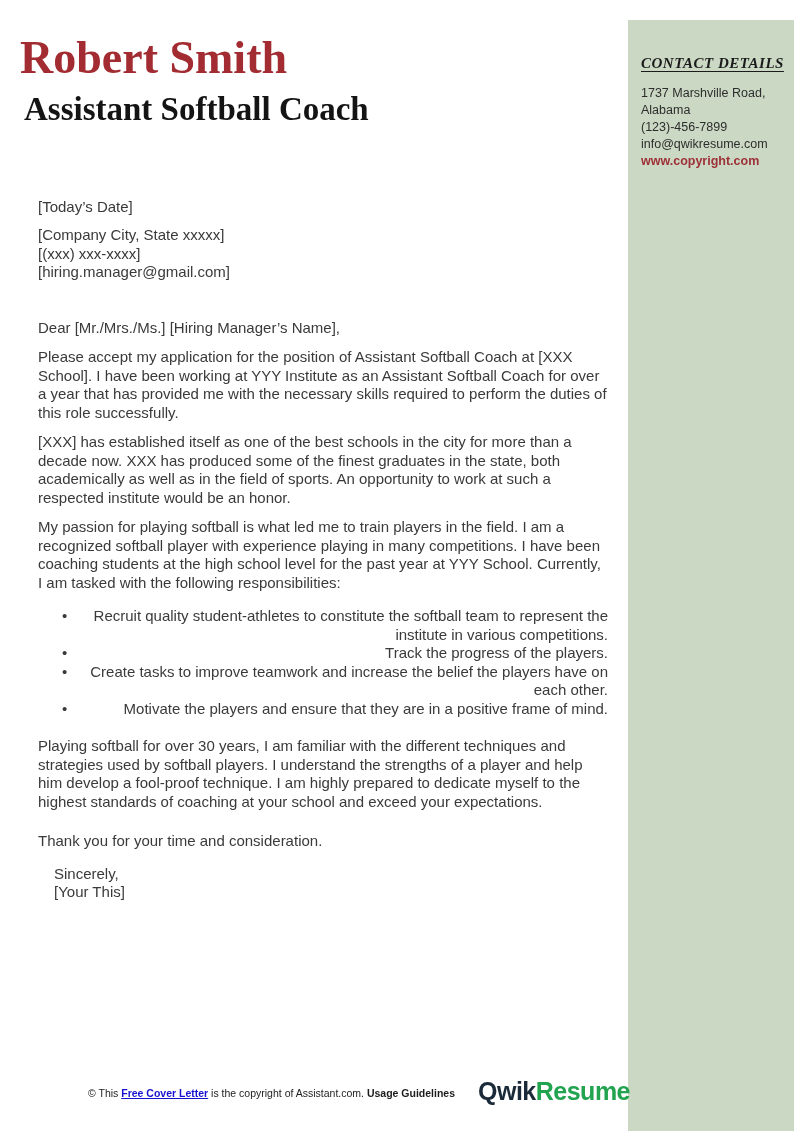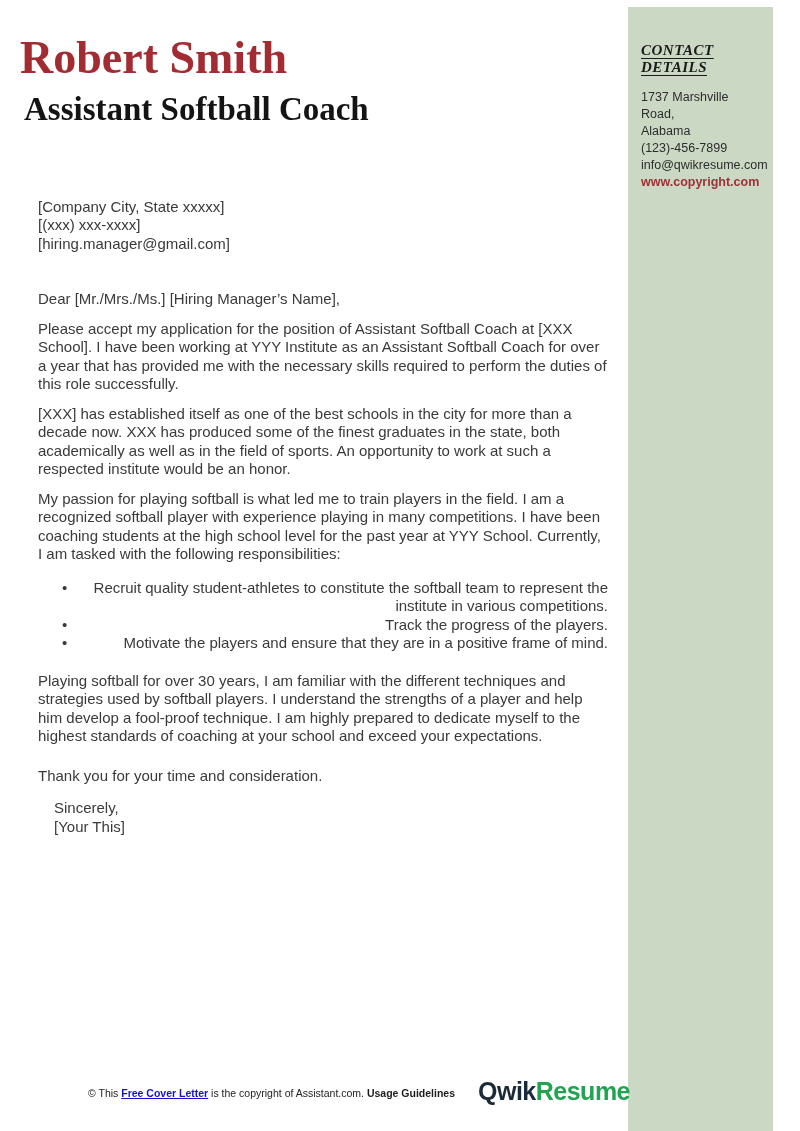--- a/index.html
+++ b/index.html
@@ -9,22 +9,22 @@
     height: 1131px;
     background: #ffffff;
     overflow: hidden;
     font-family: "Liberation Sans", sans-serif;
   }
 
   
   .sidebar {
     position: absolute;
     left: 628px;
-    top: 7px;
-    width: 145px;
+    top: 20px;
+    width: 166px;
     bottom: 0;
     background: #cbd8c4;
     box-sizing: border-box;
     padding: 35px 10px 0 13px;
   }
   .sidebar h2 {
     margin: 0;
     font-family: "Liberation Serif", serif;
     font-style: italic;
     font-weight: bold;
@@ -143,36 +143,38 @@
       <div class="www">www.copyright.com</div>
     </div>
   </aside>
 
   <header>
     <h1 class="name">Robert Smith</h1>
     <h2 class="job">Assistant Softball Coach</h2>
   </header>
 
   <main class="letter">
+    <p class="date">[Today’s Date]</p>
 
     <div class="company-address">
       <div>[Company City, State xxxxx]</div>
       <div>[(xxx) xxx-xxxx]</div>
       <div>[hiring.manager@gmail.com]</div>
     </div>
 
     <p class="salutation">Dear [Mr./Mrs./Ms.] [Hiring Manager’s Name],</p>
 
     <p class="para1">Please accept my application for the position of Assistant Softball Coach at [XXX School]. I have been working at YYY Institute as an Assistant Softball Coach for over a year that has provided me with the necessary skills required to perform the duties of this role successfully.</p>
     <p class="para">[XXX] has established itself as one of the best schools in the city for more than a decade now. XXX has produced some of the finest graduates in the state, both academically as well as in the field of sports. An opportunity to work at such a respected institute would be an honor.</p>
     <p class="para">My passion for playing softball is what led me to train players in the field. I am a recognized softball player with experience playing in many competitions. I have been coaching students at the high school level for the past year at YYY School. Currently, I am tasked with the following responsibilities:</p>
 
     <ul>
       <li>Recruit quality student-athletes to constitute the softball team to represent the institute in various competitions.</li>
       <li>Track the progress of the players.</li>
+      <li>Create tasks to improve teamwork and increase the belief the players have on each other.</li>
       <li>Motivate the players and ensure that they are in a positive frame of mind.</li>
     </ul>
 
     <p class="closing">Playing softball for over 30 years, I am familiar with the different techniques and strategies used by softball players. I understand the strengths of a player and help him develop a fool-proof technique. I am highly prepared to dedicate myself to the highest standards of coaching at your school and exceed your expectations.</p>
     <p class="thanks">Thank you for your time and consideration.</p>
 
     <p class="signoff">
       <span>Sincerely,</span>
       <span>[Your This]</span>
     </p>

